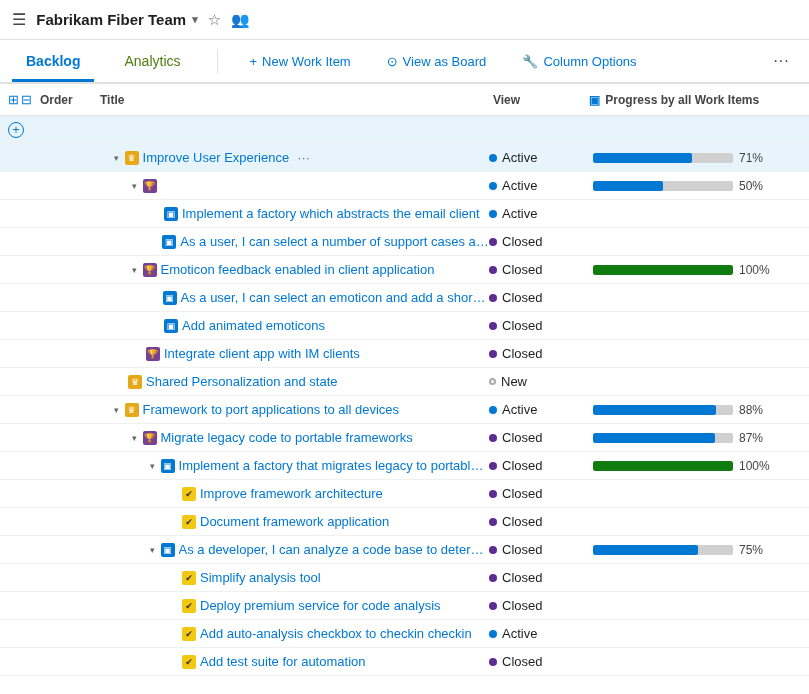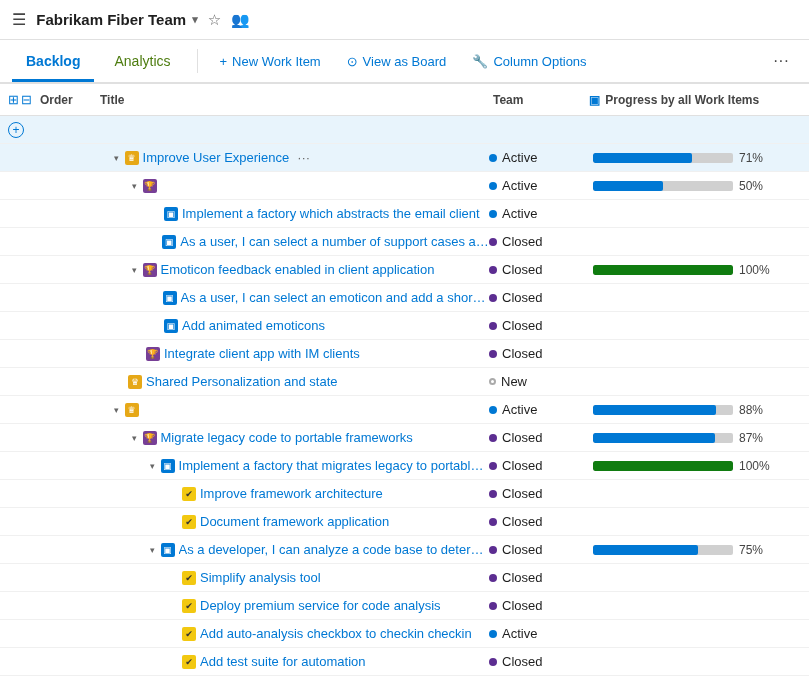--- a/index.html
+++ b/index.html
@@ -6,21 +6,21 @@
     body { font-family: "Segoe UI", Arial, sans-serif; font-size: 13px; color: #1e1e1e; background: #fff; width: 809px; min-height: 694px; overflow-x: hidden; }
 
     
     .top-bar { display: flex; align-items: center; padding: 6px 12px; border-bottom: 1px solid #e0e0e0; height: 40px; }
     .hamburger { font-size: 16px; margin-right: 10px; color: #444; }
     .team-name { font-size: 15px; font-weight: 600; color: #1e1e1e; display: flex; align-items: center; gap: 6px; }
     .team-name .chevron { font-size: 11px; color: #666; }
     .top-bar-icons { display: flex; gap: 10px; margin-left: 10px; color: #666; font-size: 15px; }
 
     
-    .nav-bar { display: flex; align-items: center; padding: 0 12px; border-bottom: 2px solid #e0e0e0; height: 44px; gap: 6px; }
+    .nav-bar { display: flex; align-items: center; padding: 0 12px; border-bottom: 2px solid #e0e0e0; height: 44px; gap: 16px; }
     .nav-tab { padding: 10px 14px; font-size: 14px; color: #4d7c0f; cursor: pointer; border-bottom: 3px solid transparent; margin-bottom: -2px; text-decoration: none; }
     .nav-tab.active { color: #0078d4; border-bottom: 3px solid #0078d4; font-weight: 600; }
     .nav-divider { width: 1px; height: 24px; background: #e0e0e0; margin: 0 6px; }
     .nav-action { display: flex; align-items: center; gap: 5px; padding: 6px 10px; color: #0078d4; font-size: 13px; cursor: pointer; border: none; background: none; }
     .nav-more { color: #444; font-size: 16px; padding: 4px 8px; cursor: pointer; margin-left: auto; }
 
     
     .table-header { display: grid; grid-template-columns: 36px 60px 1fr 100px 220px; align-items: center; padding: 4px 0; border-bottom: 1px solid #e0e0e0; background: #fff; height: 32px; }
     .col-header { font-size: 12px; color: #444; font-weight: 600; padding: 0 4px; }
     .col-add-icons { display: flex; gap: 2px; align-items: center; padding-left: 8px; }
@@ -88,21 +88,21 @@
   <span class="nav-more">···</span>
 </div>
 
 <div class="table-header">
   <div class="col-add-icons">
     <span>⊞</span>
     <span>⊟</span>
   </div>
   <div class="col-header">Order</div>
   <div class="col-header">Title</div>
-  <div class="col-header">Team</div>
+  <div class="col-header">View</div>
   <div class="progress-header">
     <span style="color:#0078d4;">▣</span>
     <span>Progress by all Work Items</span>
   </div>
 </div>
 
 <div id="table-body">
     <div class="row highlighted">
       <div style="display: flex; align-items: center; padding-left: 8px;">
         <div class="add-row-btn">+</div>
@@ -254,20 +254,21 @@
         <span>New</span>
       </div>
       <div class="row-progress"></div>
     </div>
     <div class="row">
       <div style="display: flex; align-items: center; padding-left: 8px;"></div>
       <div class="row-order"></div>
       <div class="row-title" style="padding-left: 18px;">
         <span class="chevron-down">▾</span>
         <span class="icon-epic">♛</span>
+        <a href="#">Framework to port applications to all devices</a>
       </div>
       <div class="row-state">
         <span class="state-dot dot-active"></span>
         <span>Active</span>
       </div>
       <div class="row-progress">
         <div class="progress-bar-wrap">
           <div class="progress-bar-fill fill-blue" style="width: 88%;"></div>
         </div>
         <span class="progress-pct">88%</span>

